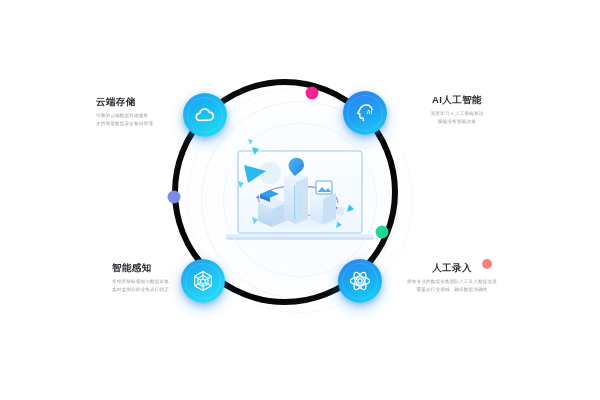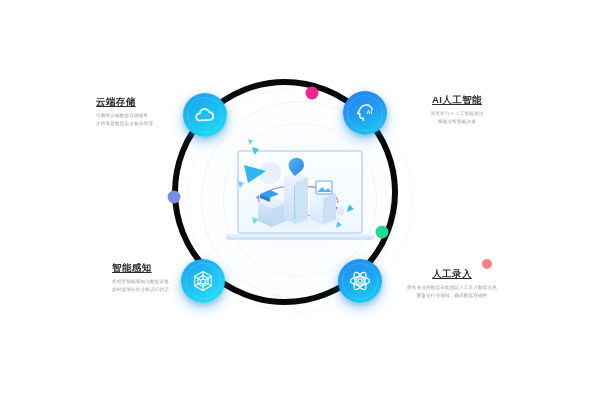--- a/index.html
+++ b/index.html
@@ -113,21 +113,20 @@
   .label.left  { text-align: left; }
 
   .label .heading {
     font-size: 9.5px;
     font-weight: 700;
     color: #2b2b33;
     letter-spacing: 0.4px;
     line-height: 1.25;
     margin: 0 0 4px 0;
     white-space: nowrap;
-    text-decoration: underline;
   }
   .label .sub {
     font-size: 4.6px;
     color: #9a9aa4;
     line-height: 1.85;
     margin: 0;
     letter-spacing: 0.15px;
   }
   .label .sub span { display: block; white-space: nowrap; }
 </style>
@@ -288,21 +287,21 @@
   </div>
 
   <div class="label left" id="label-radar" style="left: 112px; top: 262px;">
     <p class="heading">智能感知</p>
     <p class="sub">
       <span>多维度智能感知与数据采集</span>
       <span>实时监测分析业务运行状态</span>
     </p>
   </div>
 
-  <div class="label right" id="label-atom" style="left: 392px; top: 268px;">
+  <div class="label right" id="label-atom" style="left: 392px; top: 262px;">
     <p class="heading">人工录入</p>
     <p class="sub">
       <span>拥有专业的数据采集团队人工录入数据信息</span>
       <span>覆盖全行业领域，确保数据准确性</span>
     </p>
   </div>
 
 </div>
 
 </body></html>

